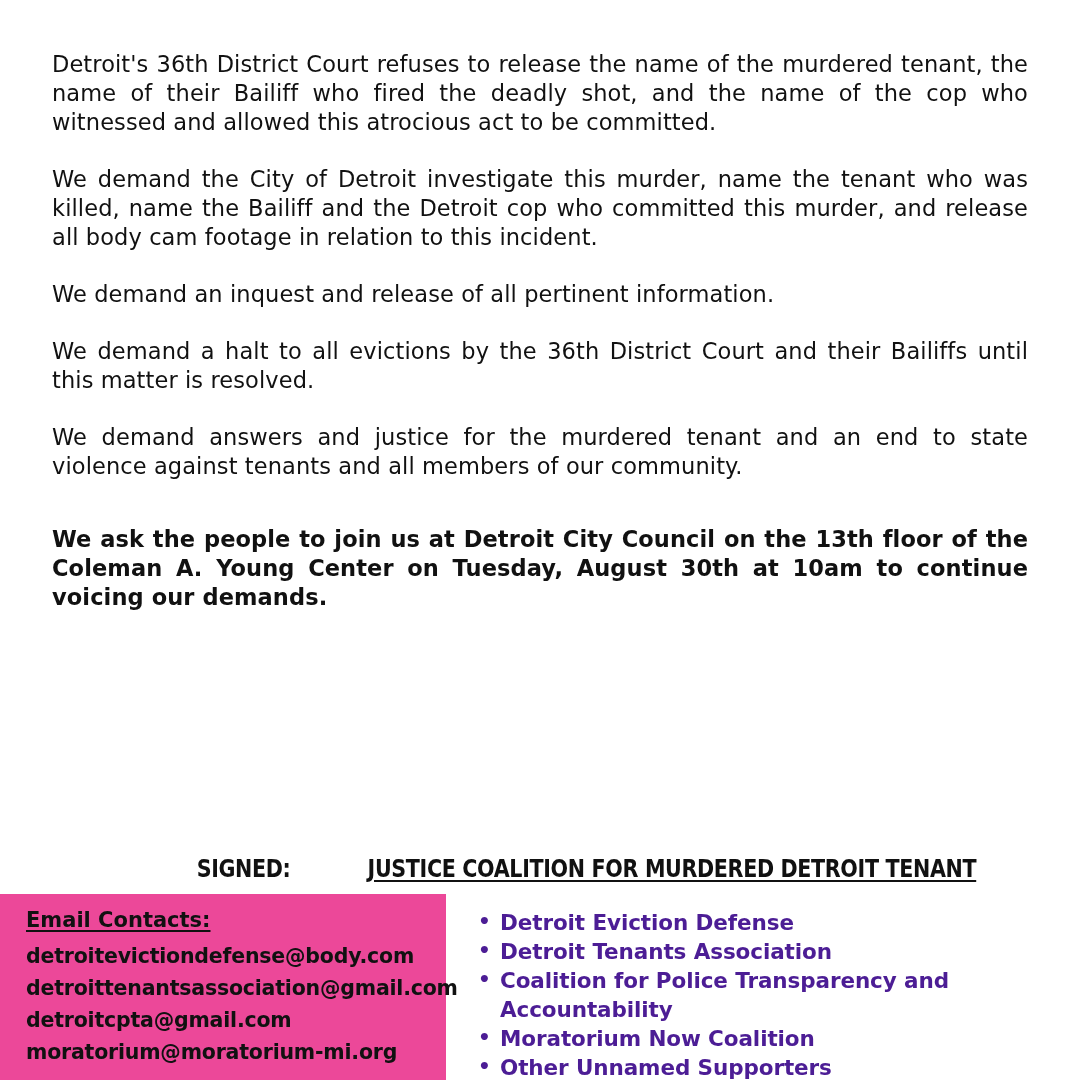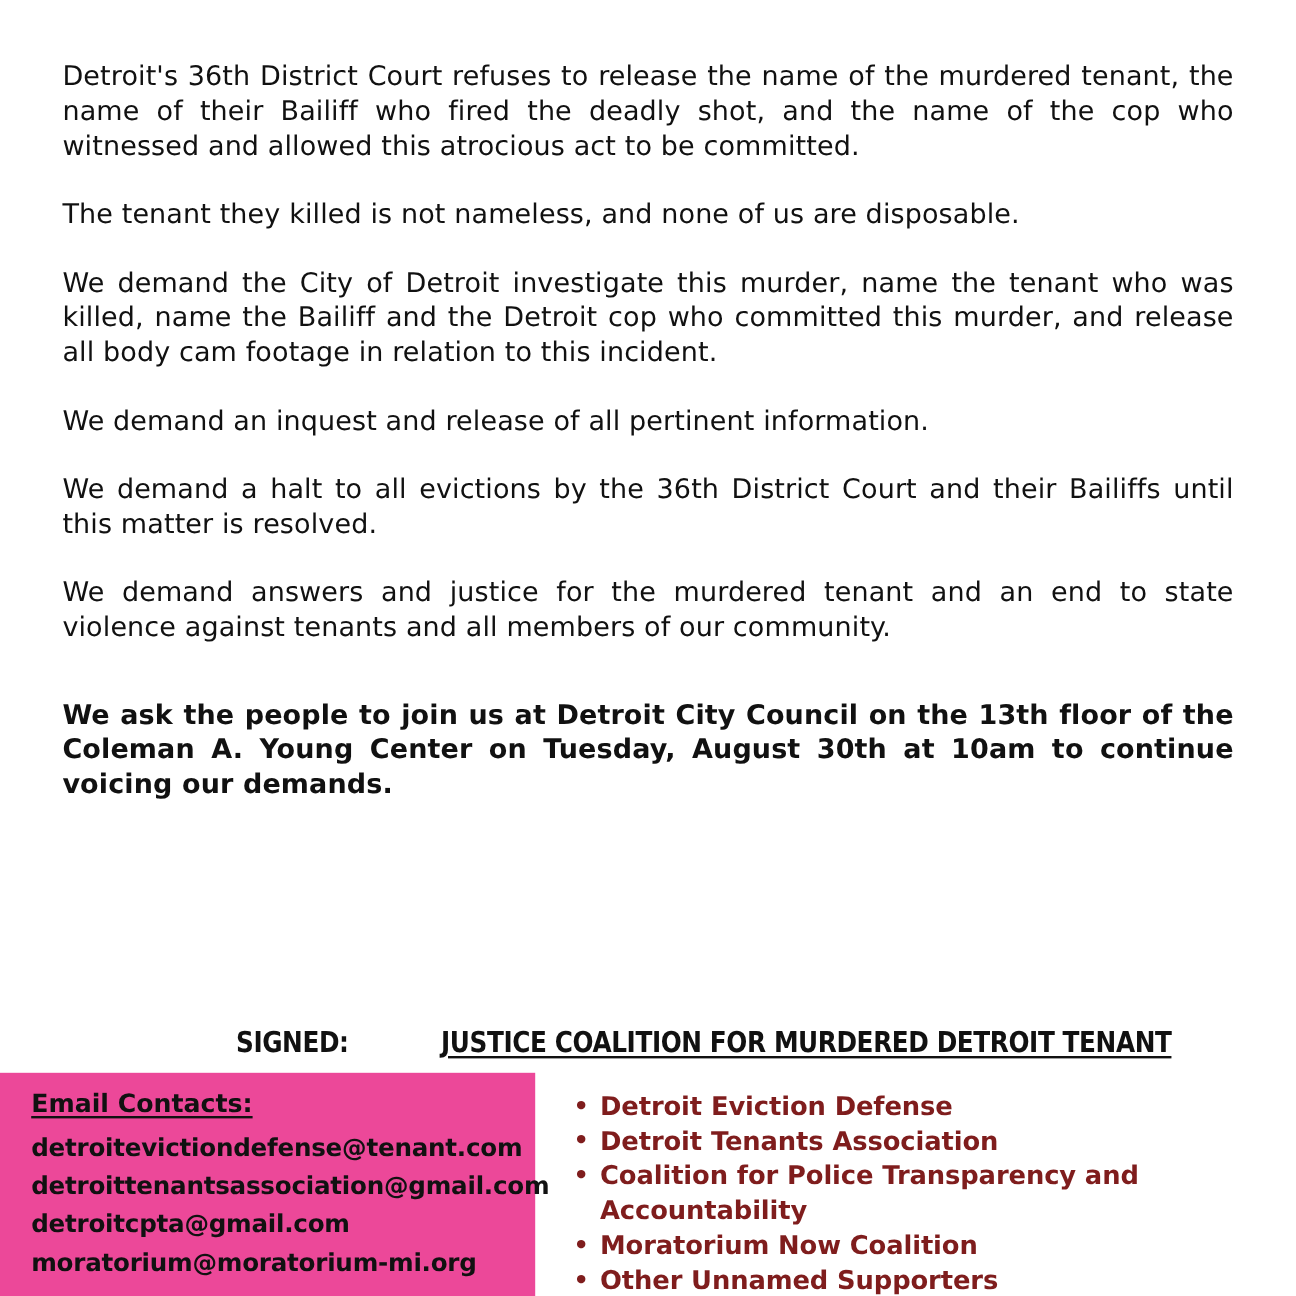--- a/index.html
+++ b/index.html
@@ -108,56 +108,55 @@
     width: 580px;
     margin: 0;
     padding: 0;
     list-style: none;
   }
   .supporters li {
     position: relative;
     font-weight: bold;
     font-size: 21.5px;
     line-height: 29px;
-    color: #7f1d1d;
+    color: #4c1d95;
     padding-left: 30px;
     letter-spacing: -0.1px;
   }
   .supporters li::before {
     content: "\2022";
     position: absolute;
     left: 8px;
     top: -1px;
     font-size: 20px;
   }
 </style>
 </head>
 <body>
 
 <div id="page">
 
   <div class="body-block">
     <p class="para justified">Detroit's 36th District Court refuses to release the name of the murdered tenant, the name of their Bailiff who fired the deadly shot, and the name of the cop who witnessed and allowed this atrocious act to be committed.</p>
-    <p class="para">The tenant they killed is not nameless, and none of us are disposable.</p>
     <p class="para justified">We demand the City of Detroit investigate this murder, name the tenant who was killed, name the Bailiff and the Detroit cop who committed this murder, and release all body cam footage in relation to this incident.</p>
     <p class="para">We demand an inquest and release of all pertinent information.</p>
     <p class="para justified">We demand a halt to all evictions by the 36th District Court and their Bailiffs until this matter is resolved.</p>
     <p class="para justified">We demand answers and justice for the murdered tenant and an end to state violence against tenants and all members of our community.</p>
     <div class="spacer-lg"></div>
     <p class="para bold">We ask the people to join us at Detroit City Council on the 13th floor of the Coleman A. Young Center on Tuesday, August 30th at 10am to continue voicing our demands.</p>
   </div>
 
   <div class="signed-row">
     <span class="signed-label">SIGNED:</span>
     <span class="signed-name">JUSTICE COALITION FOR MURDERED DETROIT TENANT</span>
   </div>
 
   <div class="contact-box">
     <div class="contact-title">Email Contacts:</div>
-    <div class="contact-email">detroitevictiondefense@tenant.com</div>
+    <div class="contact-email">detroitevictiondefense@body.com</div>
     <div class="contact-email">detroittenantsassociation@gmail.com</div>
     <div class="contact-email">detroitcpta@gmail.com</div>
     <div class="contact-email">moratorium@moratorium-mi.org</div>
   </div>
 
   <ul class="supporters">
     <li>Detroit Eviction Defense</li>
     <li>Detroit Tenants Association</li>
     <li>Coalition for Police Transparency and Accountability</li>
     <li>Moratorium Now Coalition</li>

